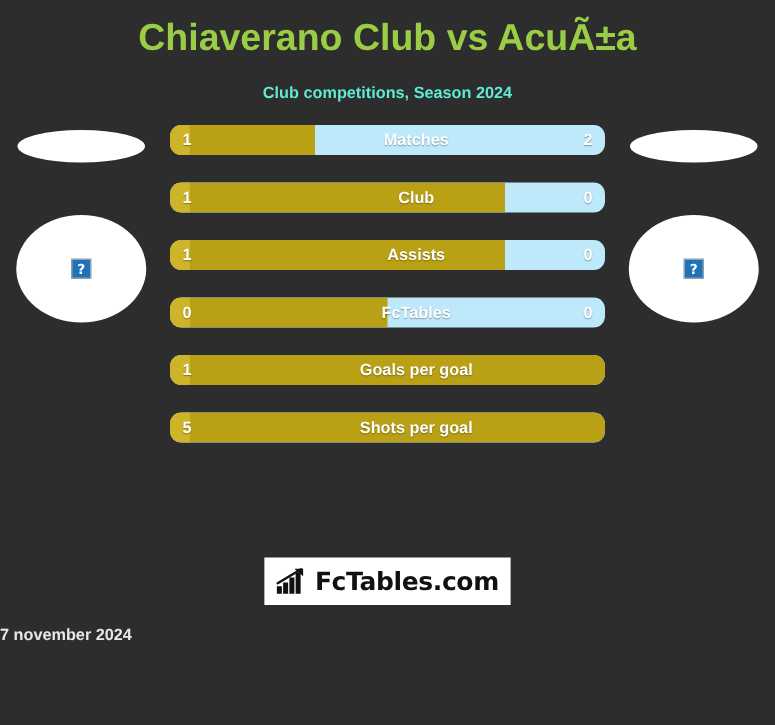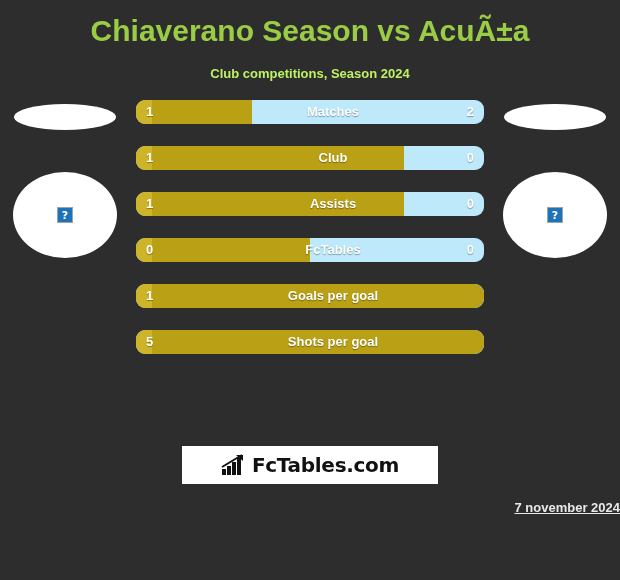--- a/index.html
+++ b/index.html
@@ -26,21 +26,21 @@
     font-weight: bold;
     color: #9acd45;
     letter-spacing: 0px;
     line-height: 38px;
     margin: 0;
     white-space: nowrap;
   }
   .subtitle {
     font-size: 13px;
     font-weight: bold;
-    color: #bef264;
+    color: #5eead4;
     margin: 0;
     padding-top: 16px;
     line-height: 16px;
   }
 
   
   .body-area {
     position: relative;
     margin-top: 18px;
     height: 310px;
@@ -161,21 +161,21 @@
   }
   .bar-val.home { left: 10px; }
   .bar-val.away { right: 10px; }
 
   
   .logo-wrap {
     position: absolute;
     left: 50%;
     transform: translateX(-50%);
     top: 446px;
-    width: 256px;
+    width: 197px;
     height: 38px;
     background: #ffffff;
     display: flex;
     align-items: center;
     justify-content: center;
     gap: 5px;
   }
   .logo-icon { display: block; }
   .logo-text {
     font-family: "DejaVu Sans", sans-serif;
@@ -183,32 +183,31 @@
     font-weight: bold;
     color: #111111;
     letter-spacing: -0.3px;
     line-height: 1;
   }
   .date {
     position: absolute;
     top: 500px;
     left: 0;
     right: 0;
-    text-align: right;
+    text-align: left;
     font-size: 13px;
     font-weight: bold;
     color: #e8e8e8;
-    text-decoration: underline;
   }
 </style>
 </head>
 <body>
 
 <div class="header">
-  <h1 class="title">Chiaverano Season vs AcuÃ±a</h1>
+  <h1 class="title">Chiaverano Club vs AcuÃ±a</h1>
   <p class="subtitle">Club competitions, Season 2024</p>
 </div>
 
 <div class="body-area">
 
   <div class="player-col left">
     <div class="badge-flat"></div>
     <div class="badge-round">
       <span class="broken-img">?</span>
     </div>

